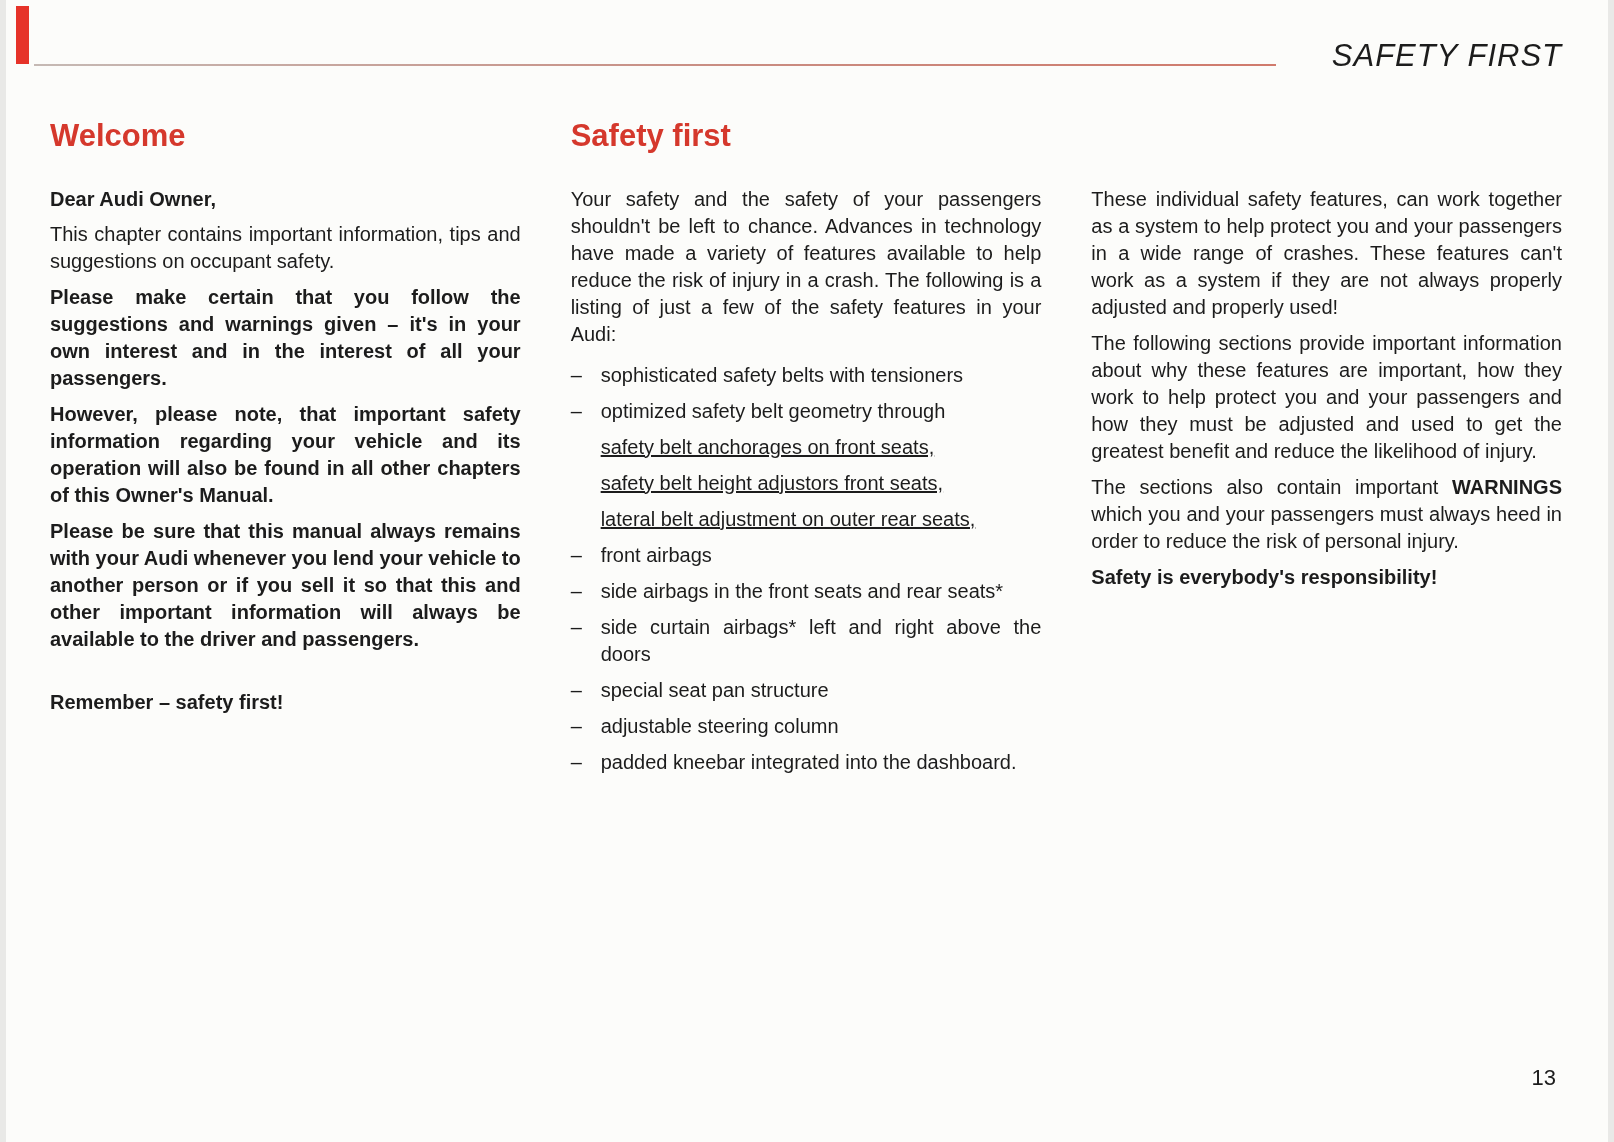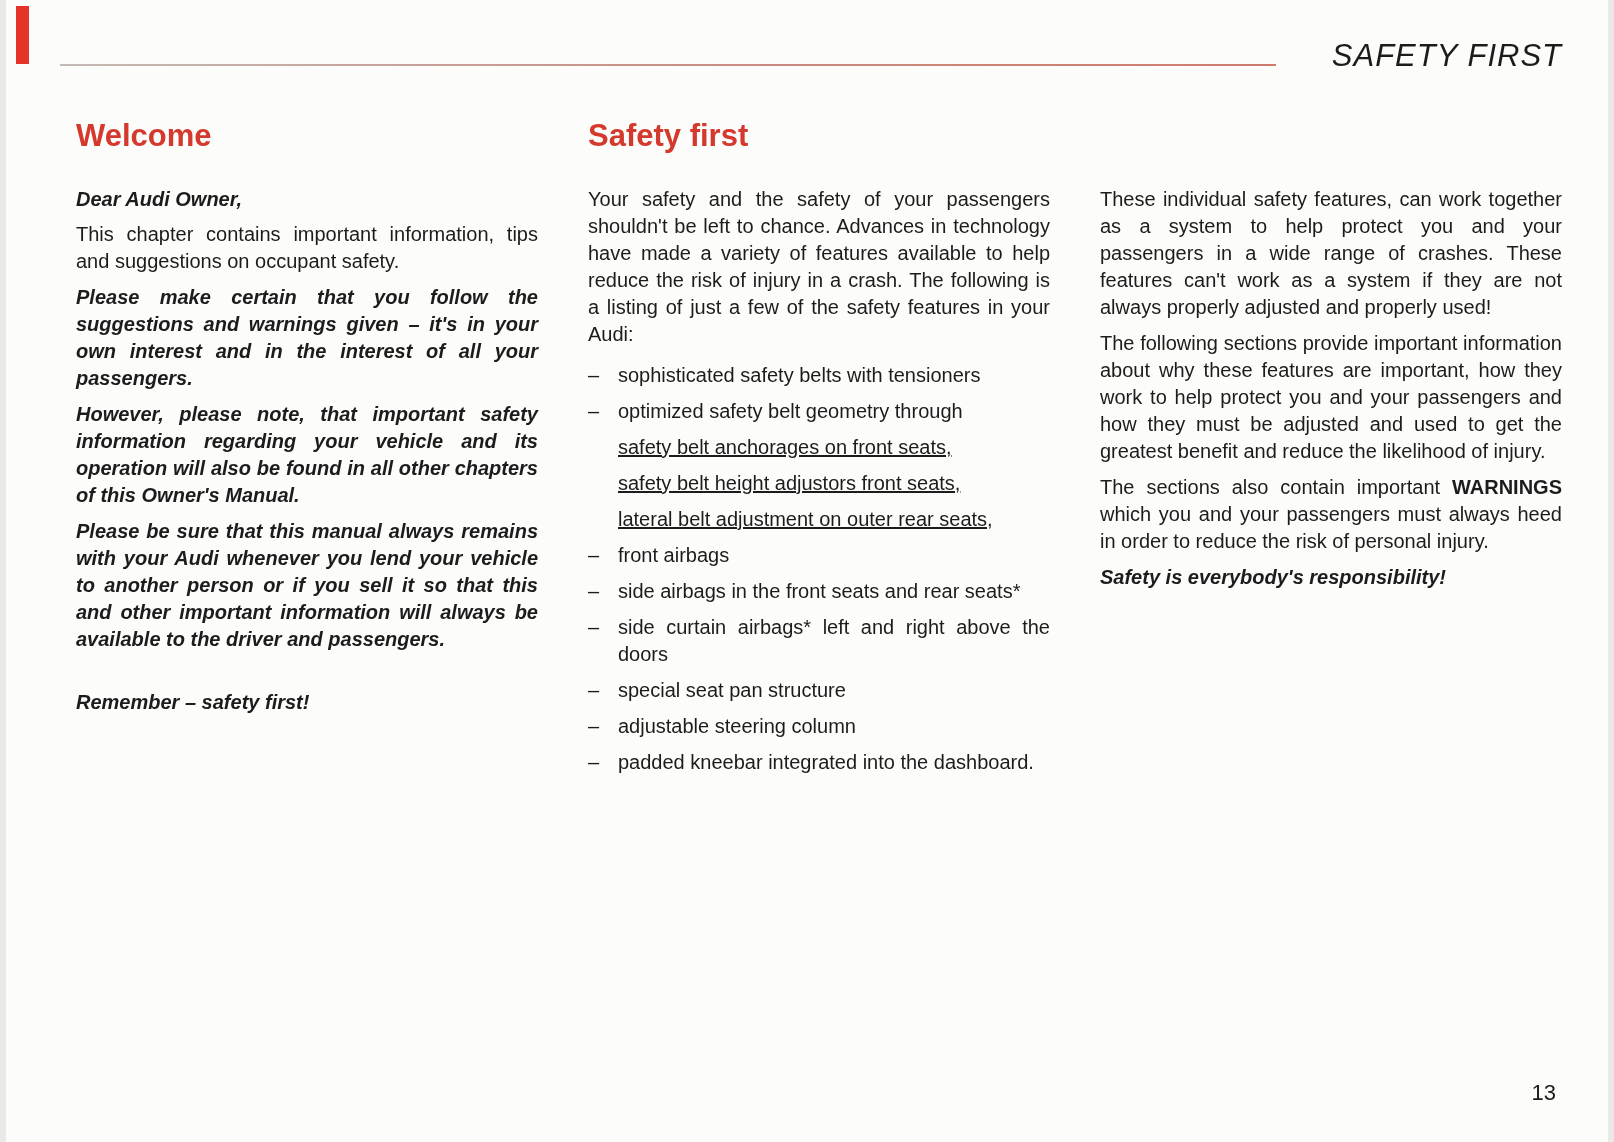--- a/index.html
+++ b/index.html
@@ -9,21 +9,20 @@
     background: #e9e9e7;
   }
   .page {
     position: relative;
     width: 1602px;
     height: 1142px;
     margin: 0 auto;
     background: #fcfcfa;
     color: #1c1c1c;
     overflow: hidden;
-    padding-left: 26px;
   }
   .red-bar {
     position: absolute;
     left: 10px;
     top: 6px;
     width: 13px;
     height: 58px;
     background: #e63329;
   }
   .page-header { position: relative; height: 70px; }
@@ -57,21 +56,21 @@
     font-size: 31px;
     line-height: 36px;
     margin: 0 0 32px 0;
     font-weight: bold;
   }
   .spacer { height: 68px; }
   .col p {
     margin: 0 0 9px 0;
     text-align: justify;
   }
-  .col p.bold { font-weight: bold; font-style: italic; }
+  .col p.bold { font-weight: bold; }
   .col p.salutation { margin-bottom: 8px; }
   .col p.closing { margin-top: 36px; }
   .feature-list { margin-top: 14px; }
   .feature {
     display: flex;
     margin: 9px 0;
   }
   .dash {
     flex: 0 0 30px;
   }
@@ -79,21 +78,21 @@
     flex: 1;
     text-align: justify;
   }
   .sub-line {
     margin: 9px 0 9px 30px;
     text-decoration: underline;
   }
   .page-number {
     position: absolute;
     right: 52px;
-    bottom: 36px;
+    bottom: 51px;
     font-size: 22px;
   }
   .col3-closing { text-align: center; }
 </style>
 </head>
 <body>
 
 <div class="page">
 
   <div class="red-bar"></div>

